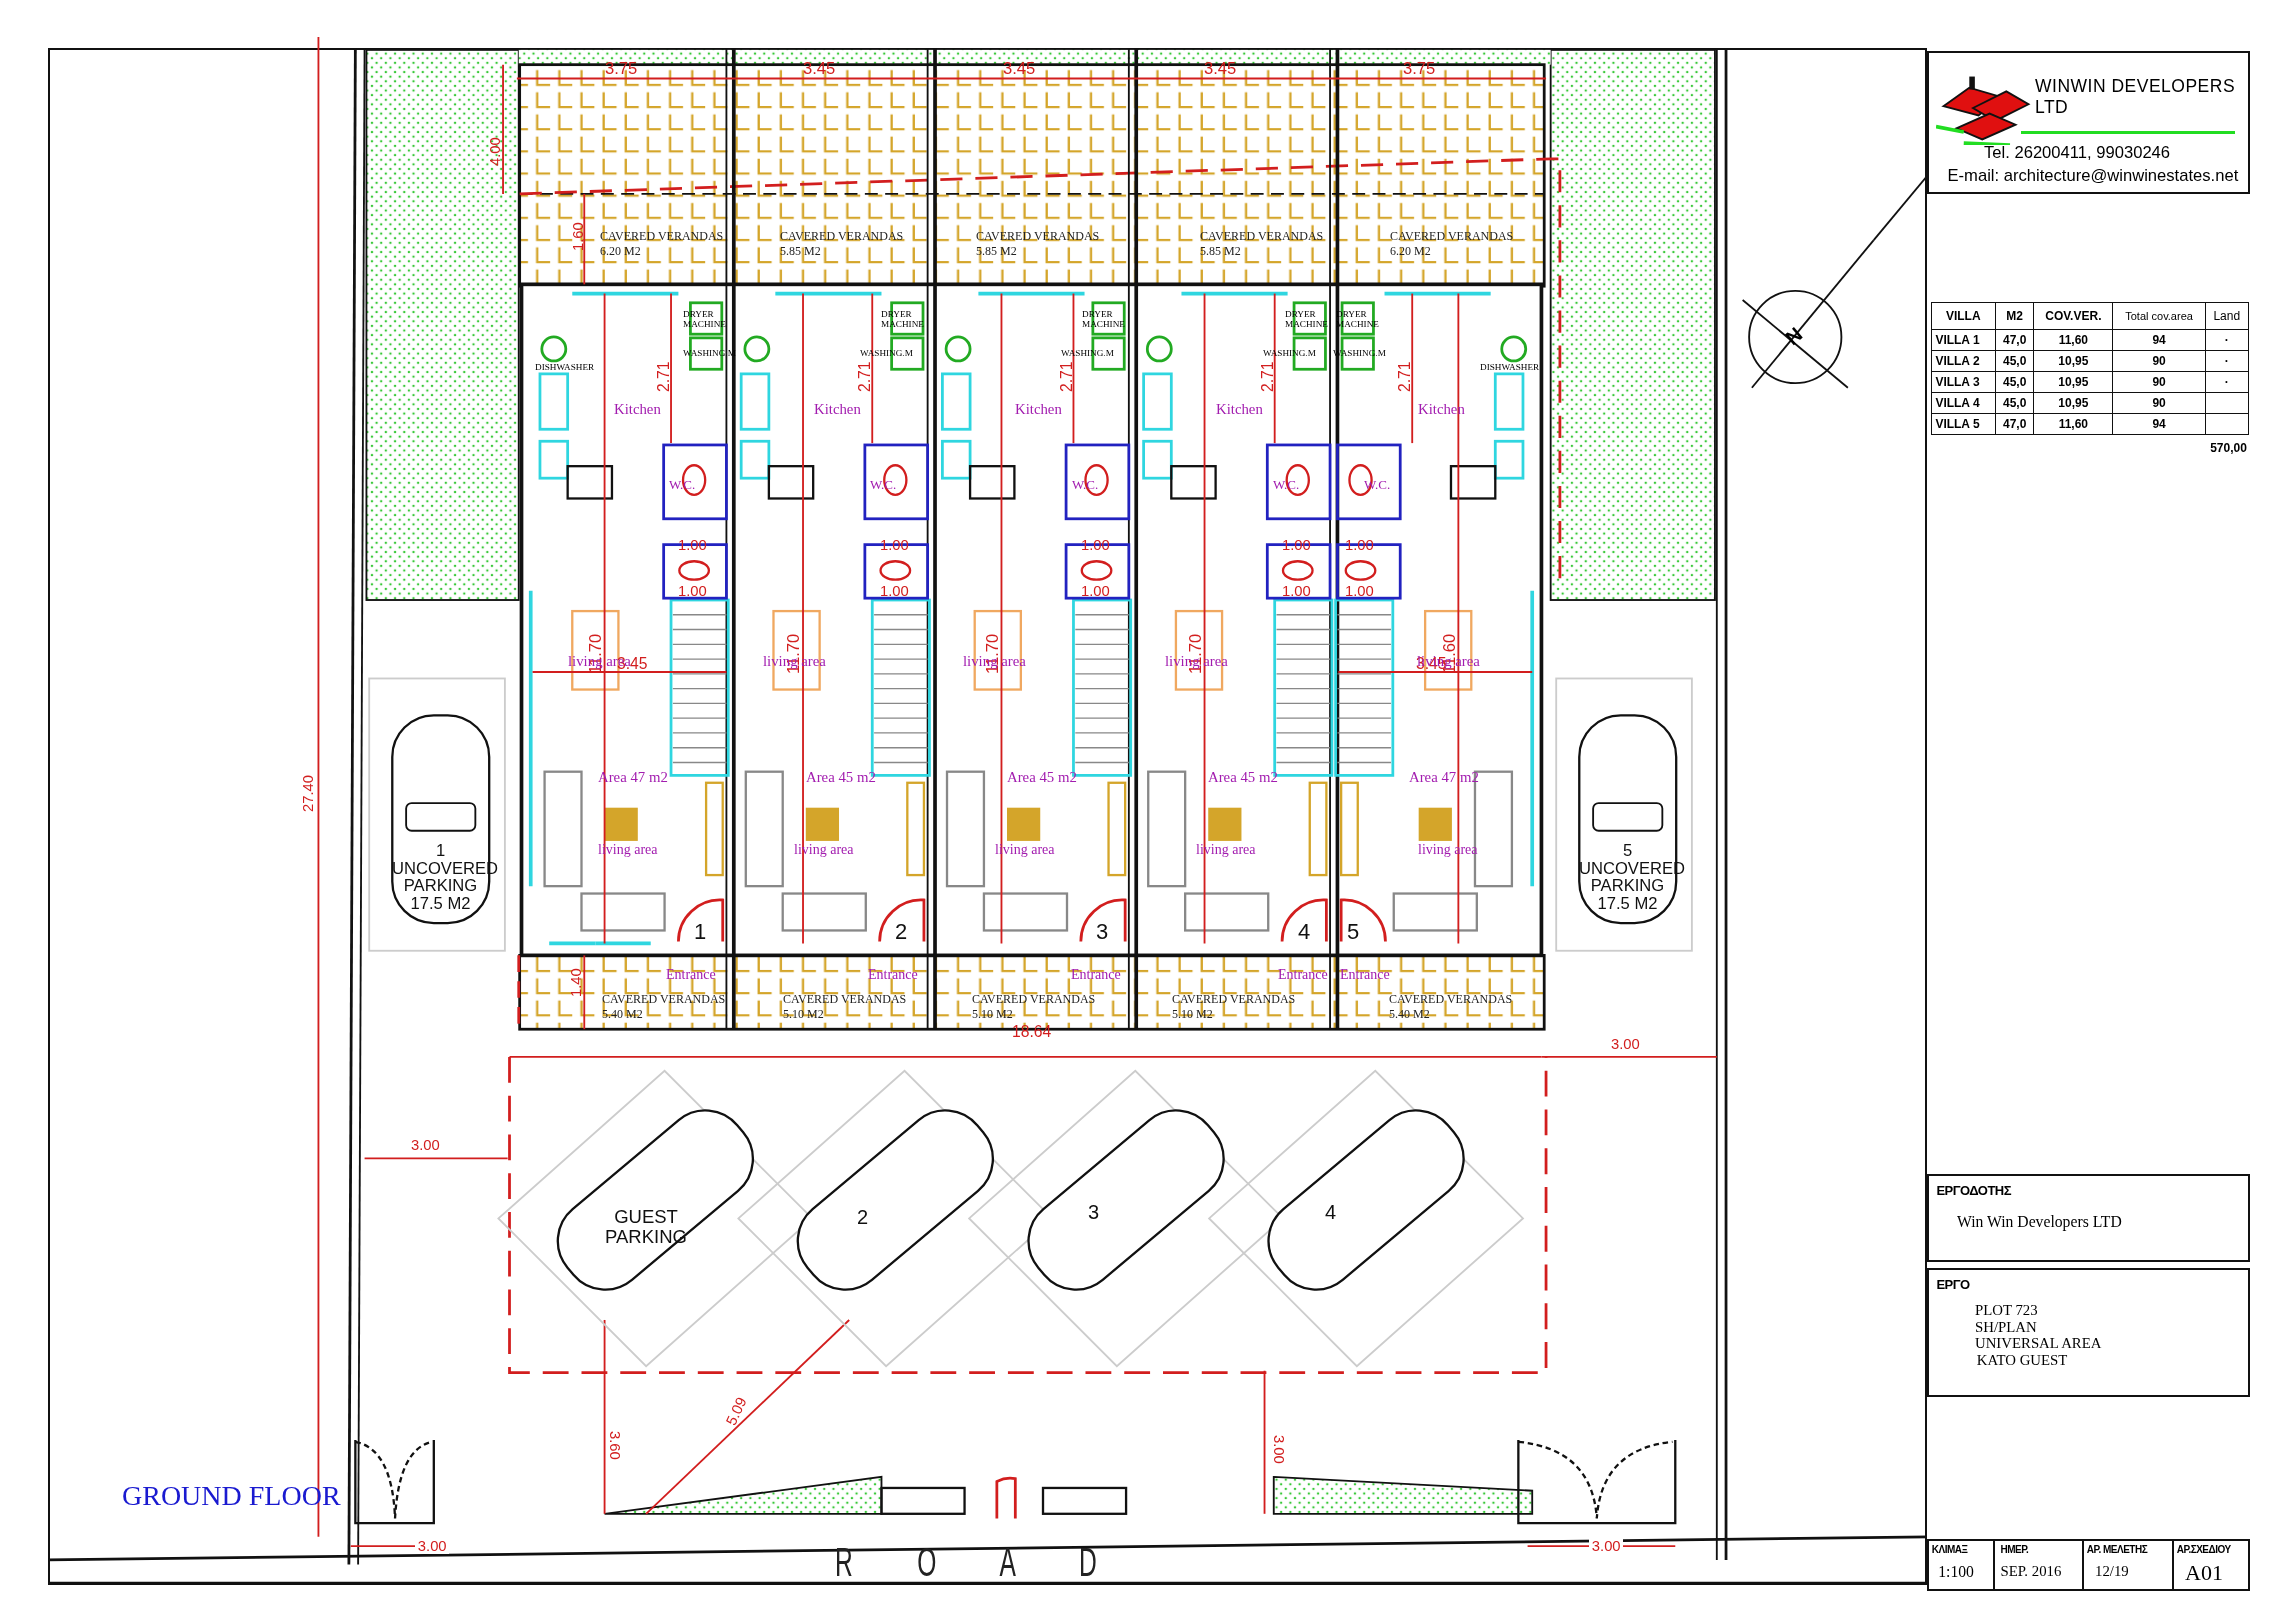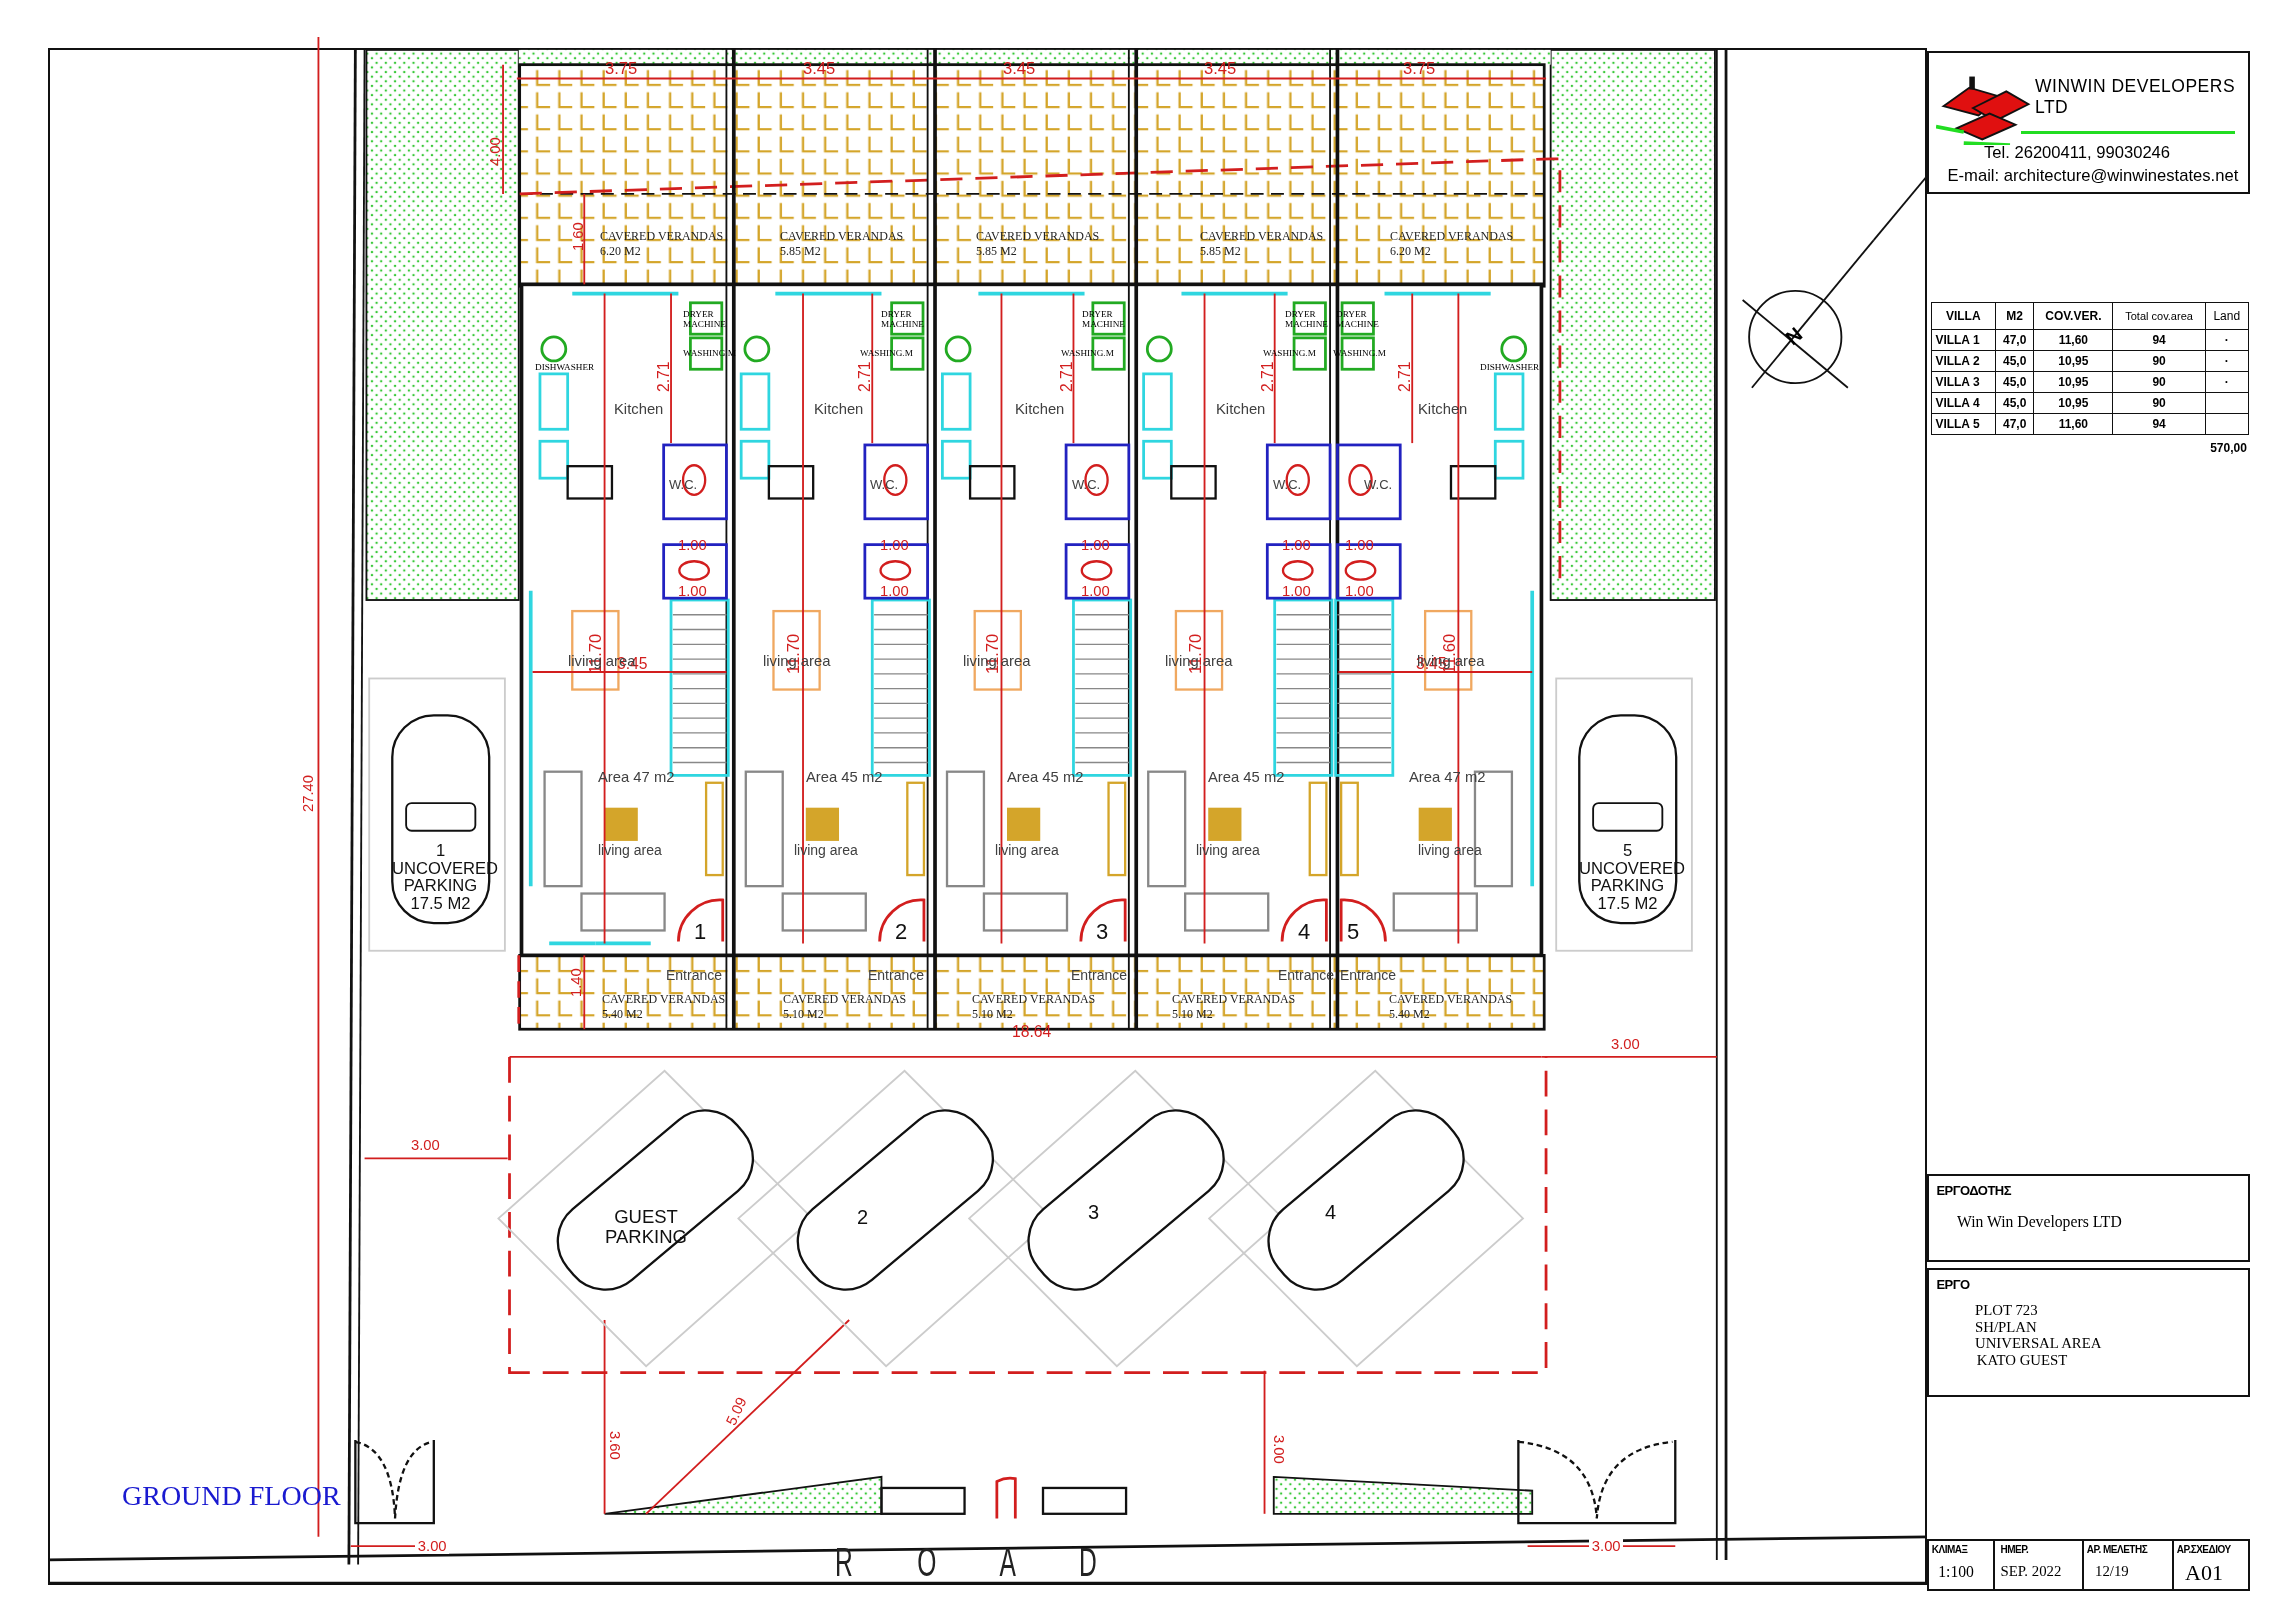--- a/index.html
+++ b/index.html
@@ -7,21 +7,21 @@
   .abs{position:absolute;}
   .frame{position:absolute;left:48px;top:48px;width:2197px;height:1537px;border:2.8px solid #111;box-sizing:border-box;}
   .serif{font-family:"Liberation Serif",serif;}
   .dim{color:#d21e1e;font-family:"Liberation Sans",sans-serif;}
   .tb-cell{position:absolute;border:2.8px solid #111;box-sizing:border-box;background:#fff;}
   .tb-label{position:absolute;left:7.4px;top:7.4px;font-size:13px;font-weight:bold;letter-spacing:-0.5px;}
   table.villa{border-collapse:collapse;font-size:12px;font-weight:bold;width:100%;}
   table.villa td,table.villa th{border:1.8px solid #111;height:20px;padding:0 3.7px;text-align:center;}
   table.villa th{height:26px;}
   .veranda-txt{position:absolute;font-family:"Liberation Serif",serif;font-size:12px;color:#222;line-height:14.8px;}
-  .room-txt{position:absolute;font-family:Liberation Sans, sans-serif;font-size:14.8px;color:#404040;}
+  .room-txt{position:absolute;font-family:Liberation Serif, serif;font-size:14.8px;color:#a21caf;}
   .park-txt{position:absolute;font-family:"Liberation Sans",sans-serif;font-size:16.6px;color:#111;text-align:center;line-height:17.5px;}
   .unit-num{position:absolute;font-size:22px;color:#111;}
 </style>
 </head>
 <body>
 
 <div class="frame"></div>
 
 <svg class="abs" style="left:0;top:0" width="2290" height="1620" viewBox="0 0 2481 1755">
   <defs>
@@ -496,21 +496,21 @@
     </div>
   </div>
 
 
   <div class="tb-cell" style="left:0;top:1491px;width:68px;height:52px">
     <div class="tb-label" style="left:2.8px;top:2.8px;font-size:10px">ΚΛΙΜΑΞ</div>
     <div class="abs serif" style="left:9.2px;top:22px;font-size:15.7px">1:100</div>
   </div>
   <div class="tb-cell" style="left:66px;top:1491px;width:92px;height:52px">
     <div class="tb-label" style="left:5.5px;top:2.8px;font-size:10px">ΗΜΕΡ.</div>
-    <div class="abs serif" style="left:5.5px;top:22px;font-size:14.8px">SEP. 2022</div>
+    <div class="abs serif" style="left:5.5px;top:22px;font-size:14.8px">SEP. 2016</div>
   </div>
   <div class="tb-cell" style="left:155px;top:1491px;width:92px;height:52px">
     <div class="tb-label" style="left:2.8px;top:2.8px;font-size:10px">ΑΡ. ΜΕΛΕΤΗΣ</div>
     <div class="abs serif" style="left:11px;top:22px;font-size:14.8px">12/19</div>
   </div>
   <div class="tb-cell" style="left:245px;top:1491px;width:78px;height:52px">
     <div class="tb-label" style="left:2.8px;top:2.8px;font-size:10px">ΑΡ.ΣΧΕΔΙΟΥ</div>
     <div class="abs serif" style="left:11px;top:18.5px;font-size:22px">A01</div>
   </div>
 </div>

